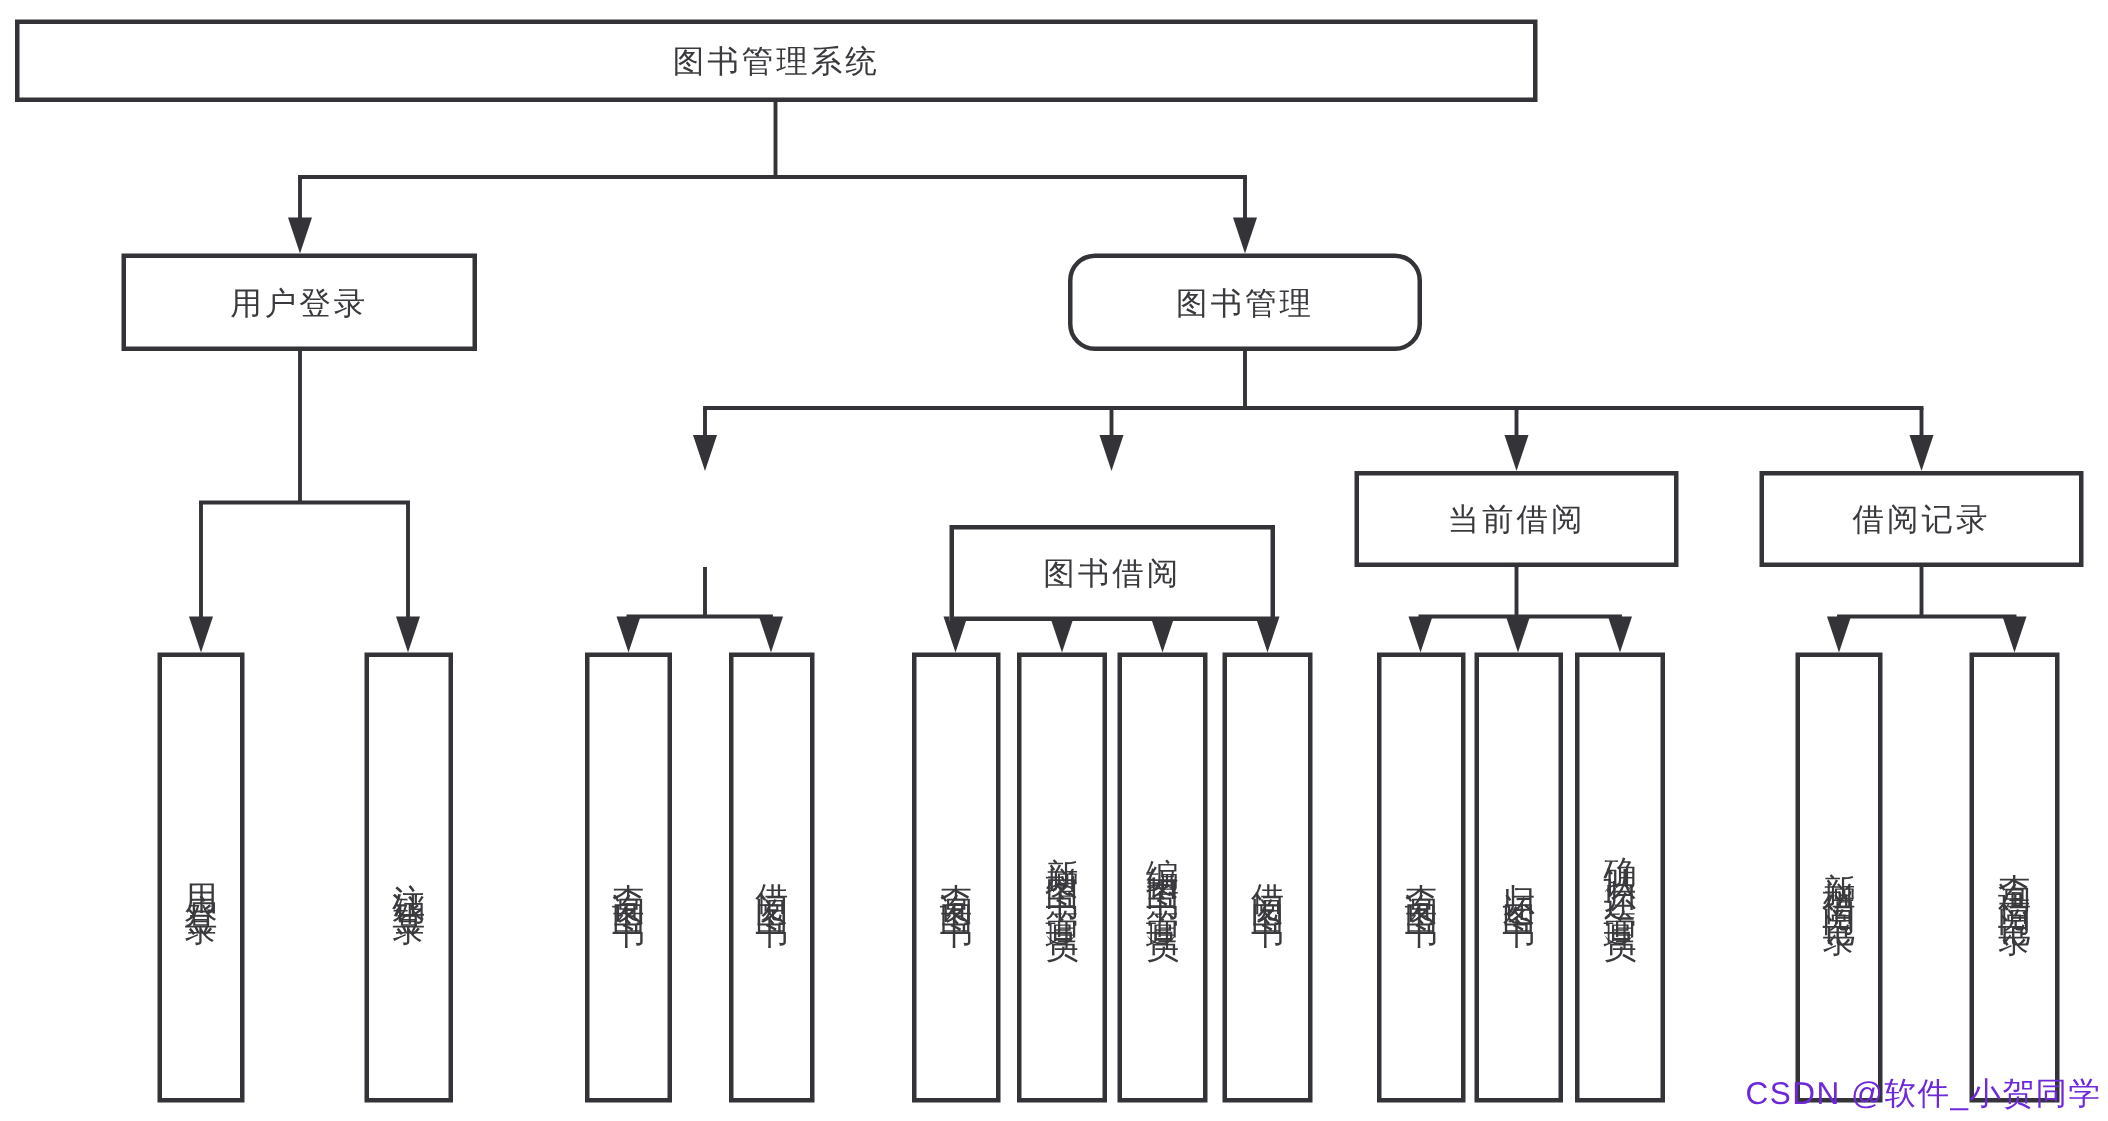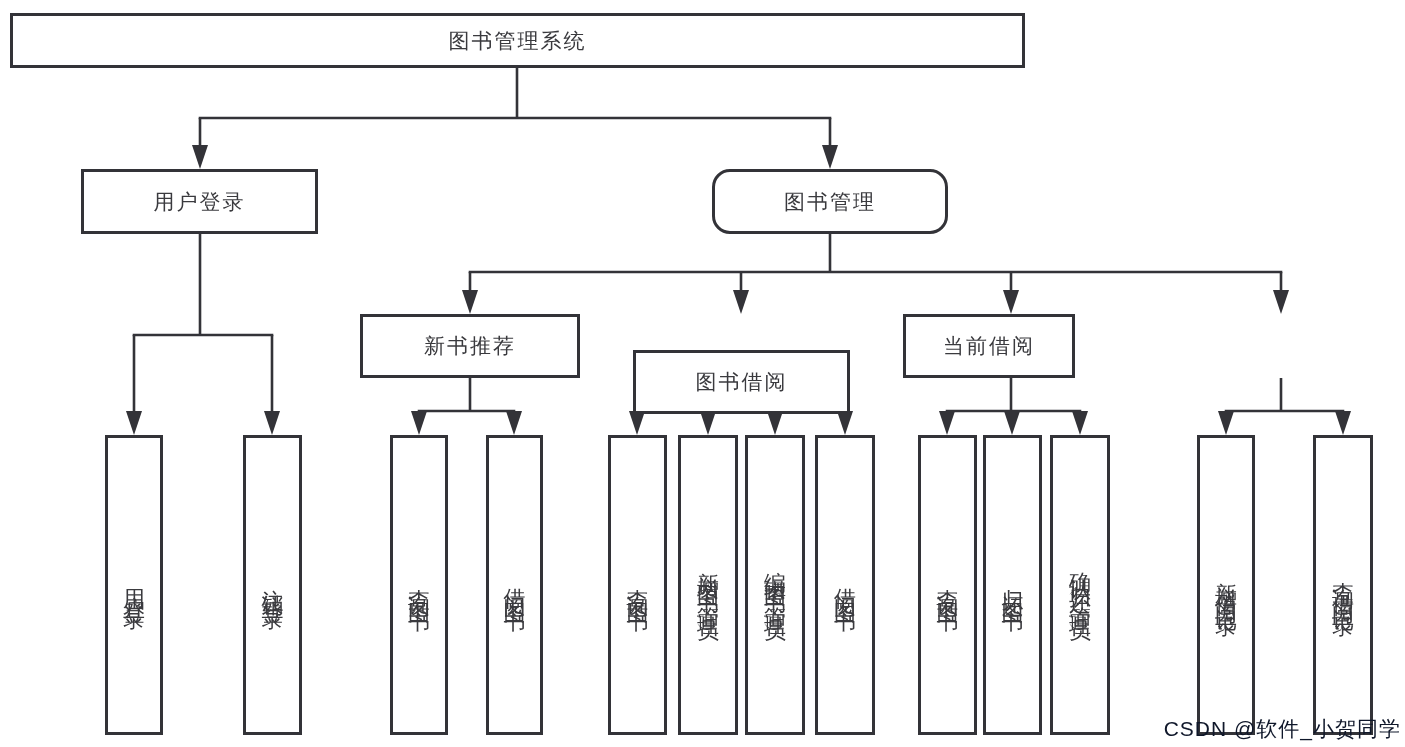--- a/index.html
+++ b/index.html
@@ -38,21 +38,21 @@
     text-orientation: mixed;
     font-size: 22px;
     letter-spacing: 7px;
     line-height: 1;
   }
   .watermark {
     position: absolute;
     right: 4px;
     bottom: 4px;
     font-size: 21px;
-    color: #0f172a;
+    color: #6d28d9;
     letter-spacing: 1px;
     white-space: nowrap;
   }
 </style>
 </head>
 <body>
 
 <div class="canvas">
 
   <svg class="wires" viewBox="0 0 1405 747">
@@ -137,28 +137,28 @@
     <span>图书管理系统</span>
   </div>
 
   <div class="node h" style="left:81px; top:169px; width:237px; height:65px;">
     <span>用户登录</span>
   </div>
   <div class="node h" style="left:712px; top:169px; width:236px; height:65px;border-radius:18px;">
     <span>图书管理</span>
   </div>
 
-  <div class="node h" style="left:360px; top:314px; width:220px; height:64px;">
-    <span>新书推荐</span>
-  </div>
   <div class="node h" style="left:633px; top:314px; width:217px; height:64px;margin-top:36px;">
     <span>图书借阅</span>
   </div>
-  <div class="node h" style="left:903px; top:314px; width:172px; height:64px;">
+  <div class="node h" style="left:903px; top:314px; width:216px; height:64px;">
     <span>当前借阅</span>
+  </div>
+  <div class="node h" style="left:1173px; top:314px; width:216px; height:64px;">
+    <span>借阅记录</span>
   </div>
 
   <div class="node v" style="left:105px; top:435px; width:58px; height:300px;">
     <span>用户登录</span>
   </div>
   <div class="node v" style="left:243px; top:435px; width:59px; height:300px;">
     <span>注销登录</span>
   </div>
 
   <div class="node v" style="left:390px; top:435px; width:58px; height:300px;">

